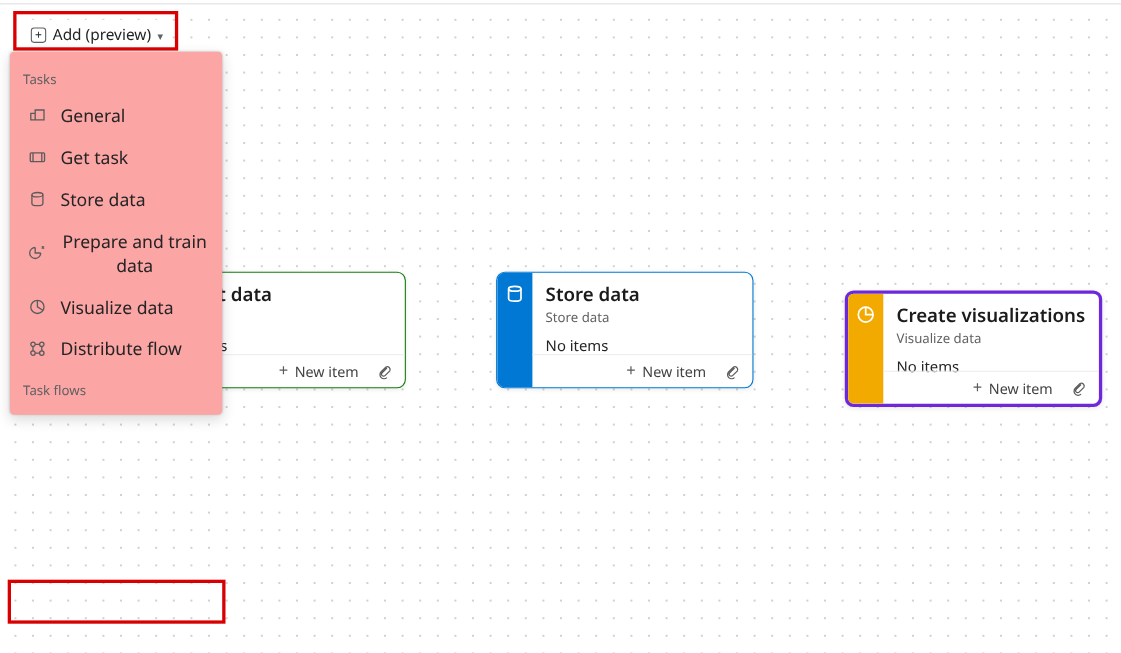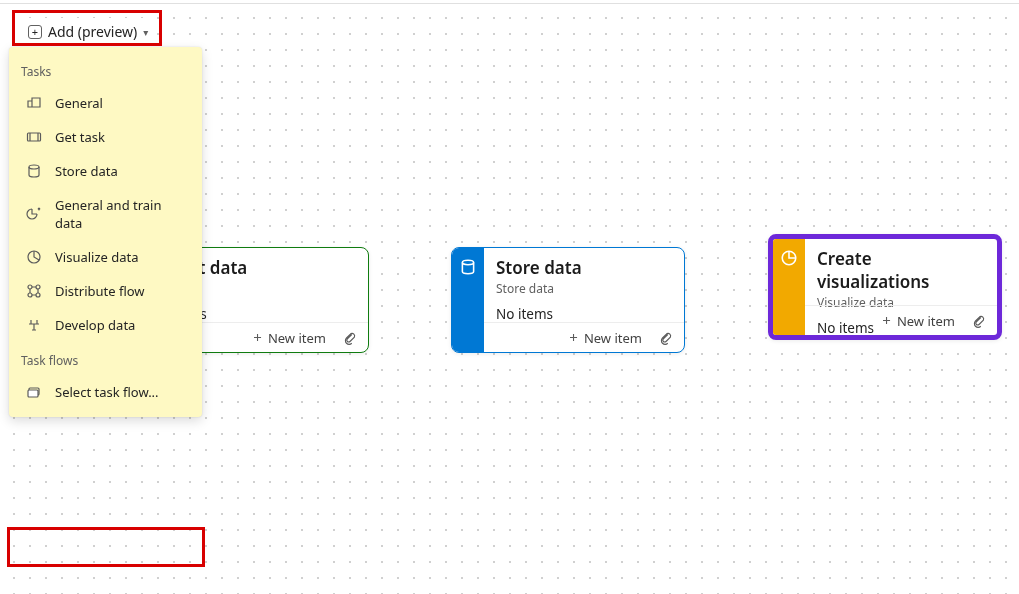--- a/index.html
+++ b/index.html
@@ -76,41 +76,42 @@
       border: 3px solid #d80000;
       pointer-events: none;
       z-index: 30;
     }
 
     .dropdown {
       position: absolute;
       top: 47px;
       left: 9px;
       width: 193px;
-      background: #fef9c3;
+      background: #fca5a5;
       box-shadow: 0 4px 12px rgba(0,0,0,0.14), 0 0 2px rgba(0,0,0,0.12);
       border-radius: 4px;
       padding: 6px 0 8px 0;
       z-index: 20;
     }
 
     .section-label {
       font-size: 12px;
       color: #606060;
       padding: 10px 12px 6px 12px;
     }
 
     .menu-item {
       display: flex;
       align-items: center;
       gap: 12px;
       padding: 8px 12px 8px 16px;
       cursor: pointer;
-      font-size: 13px;
+      font-size: 16px;
       color: #242424;
+      text-align: center;
     }
 
     .mi-icon {
       width: 18px;
       height: 18px;
       display: inline-flex;
       align-items: center;
       justify-content: center;
       flex-shrink: 0;
       color: #5b5b5b;
@@ -189,21 +190,21 @@
     }
     .attach-btn svg { width: 14px; height: 14px; stroke: currentColor; fill: none; stroke-width: 1.3; }
 
     
     .card-green { border: 1px solid #107c10; top: 247px; left: 135px; }
     .card-green .card-accent { background: #107c10; }
 
     .card-blue { border: 1px solid #0078d4; top: 247px; left: 451px; }
     .card-blue .card-accent { background: #0078d4; }
 
-    .card-orange { border: 5px solid #6d28d9; top: 234px; left: 768px; }
+    .card-orange { border: 3px solid #6d28d9; top: 264px; left: 768px; }
     .card-orange .card-accent { background: #f2a900; }
 
     .chev { font-size: 10px; color: #616161; }
   </style>
 </head>
 <body>
 
 <div class="topbar"></div>
 <div class="dot-bg"></div>
 
@@ -244,21 +245,21 @@
       </span>
     <span>Store data</span>
   </div>
   <div class="menu-item">
     <span class="mi-icon">
         <svg viewBox="0 0 16 16">
           <path d="M6 3 A5 5 0 1 0 11 8 M6 3 L6 8 L11 8"></path>
           <path d="M12 2 L14 4 M14 2 L12 4"></path>
         </svg>
       </span>
-    <span>General and train data</span>
+    <span>Prepare and train data</span>
   </div>
   <div class="menu-item">
     <span class="mi-icon">
         <svg viewBox="0 0 16 16">
           <circle cx="8" cy="8" r="6"></circle>
           <path d="M8 2 L8 8 L13 11"></path>
         </svg>
       </span>
     <span>Visualize data</span>
   </div>
@@ -267,40 +268,23 @@
         <svg viewBox="0 0 16 16">
           <circle cx="4" cy="4" r="2"></circle>
           <circle cx="12" cy="4" r="2"></circle>
           <circle cx="4" cy="12" r="2"></circle>
           <circle cx="12" cy="12" r="2"></circle>
           <path d="M6 4 L10 4 M4 6 L4 10 M12 6 L12 10 M6 12 L10 12"></path>
         </svg>
       </span>
     <span>Distribute flow</span>
   </div>
-  <div class="menu-item">
-    <span class="mi-icon">
-        <svg viewBox="0 0 16 16">
-          <path d="M5 3 L5 7 M11 3 L11 7 M3 7 L13 7 M8 7 L8 13 M6 13 L10 13"></path>
-        </svg>
-      </span>
-    <span>Develop data</span>
-  </div>
 
   <div class="section-label">Task flows</div>
 
-  <div class="menu-item">
-    <span class="mi-icon">
-        <svg viewBox="0 0 16 16">
-          <rect x="3" y="4" width="10" height="7" rx="1"></rect>
-          <rect x="2" y="6" width="10" height="7" rx="1" fill="#fff"></rect>
-        </svg>
-      </span>
-    <span>Select task flow...</span>
-  </div>
 </div>
 
 <div class="highlight-connector"></div>
 
 <div class="card card-green">
   <div class="card-accent">
     <svg viewBox="0 0 16 16">
         <rect x="2" y="3" width="12" height="10" rx="1"></rect>
         <path d="M2 7 L14 7"></path>
       </svg>

